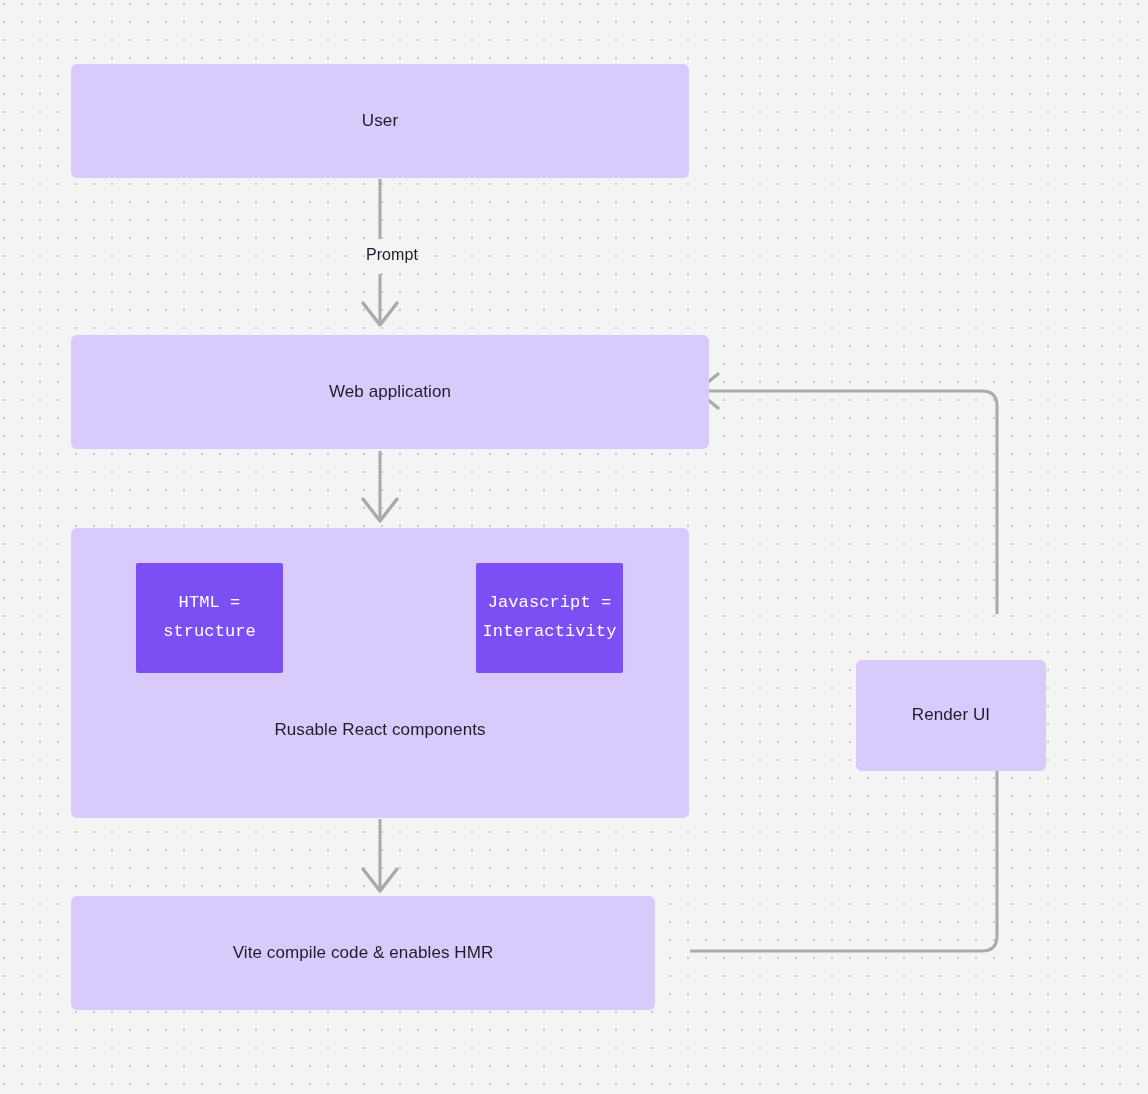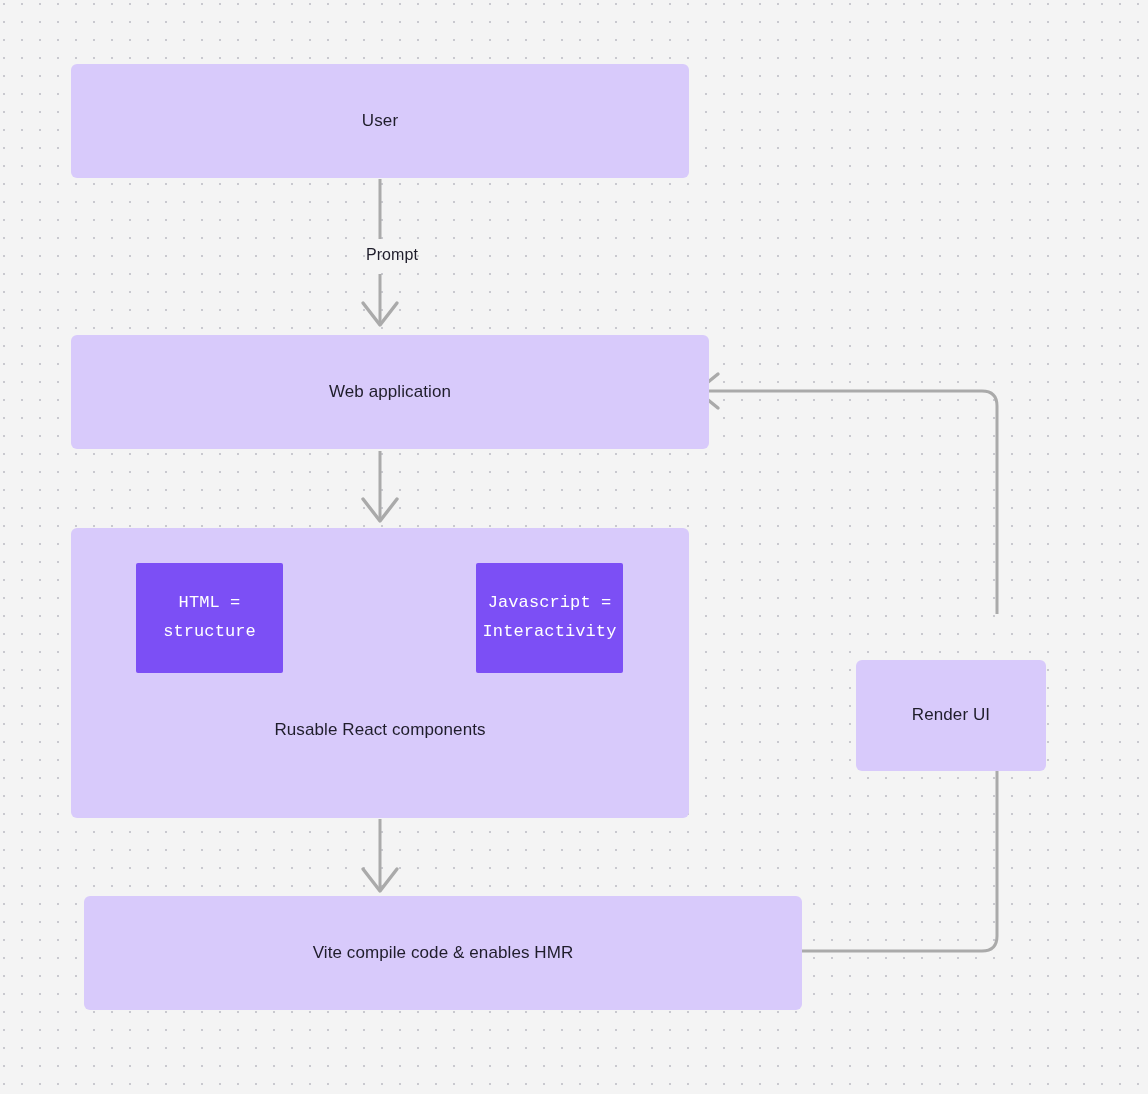--- a/index.html
+++ b/index.html
@@ -136,21 +136,21 @@
       <span>HTML =
 structure</span>
     </div>
     <div class="chip" style="left:405px; top:35px; width:147px; height:110px;">
       <span>Javascript =
 Interactivity</span>
     </div>
     <div class="group-caption" style="left:0; top:191px; width:618px;">Rusable React components</div>
   </div>
 
-  <div class="node" style="left:84px; top:896px; width:718px; height:114px;">
+  <div class="node" style="left:71px; top:896px; width:584px; height:114px;">
     <span>Vite compile code &amp; enables HMR</span>
   </div>
 
   <div class="node" style="left:856px; top:616px; width:190px; height:111px;margin-top:44px;">
     <span>Render UI</span>
   </div>
 
 </div>
 
 </body></html>

